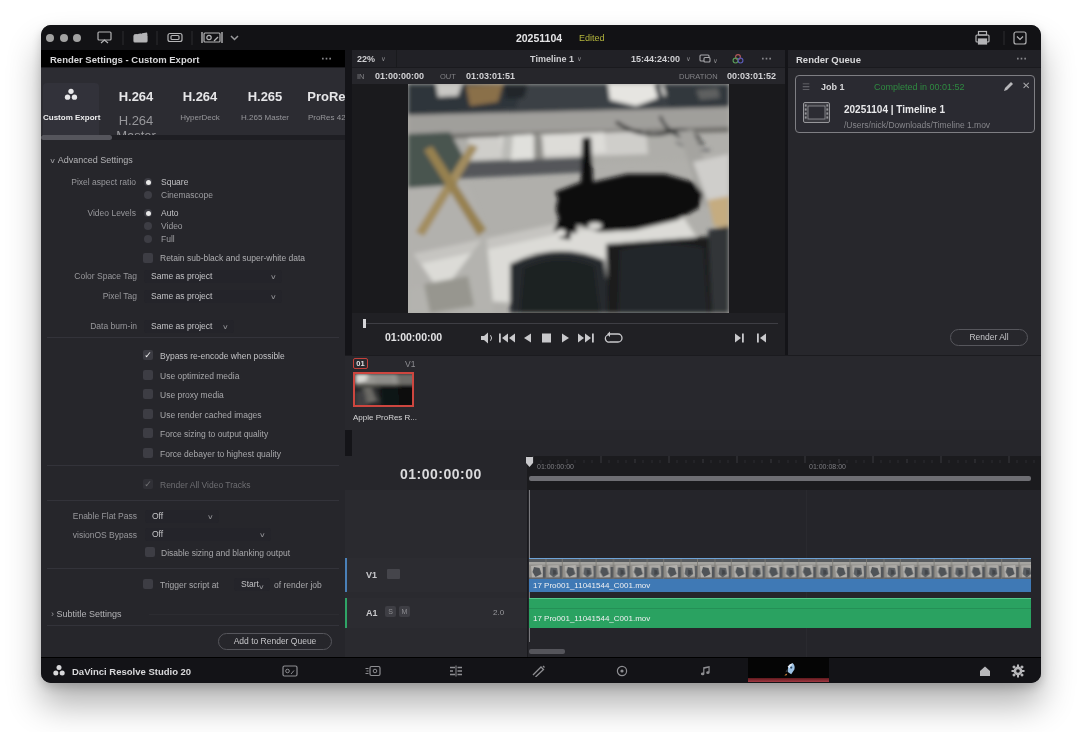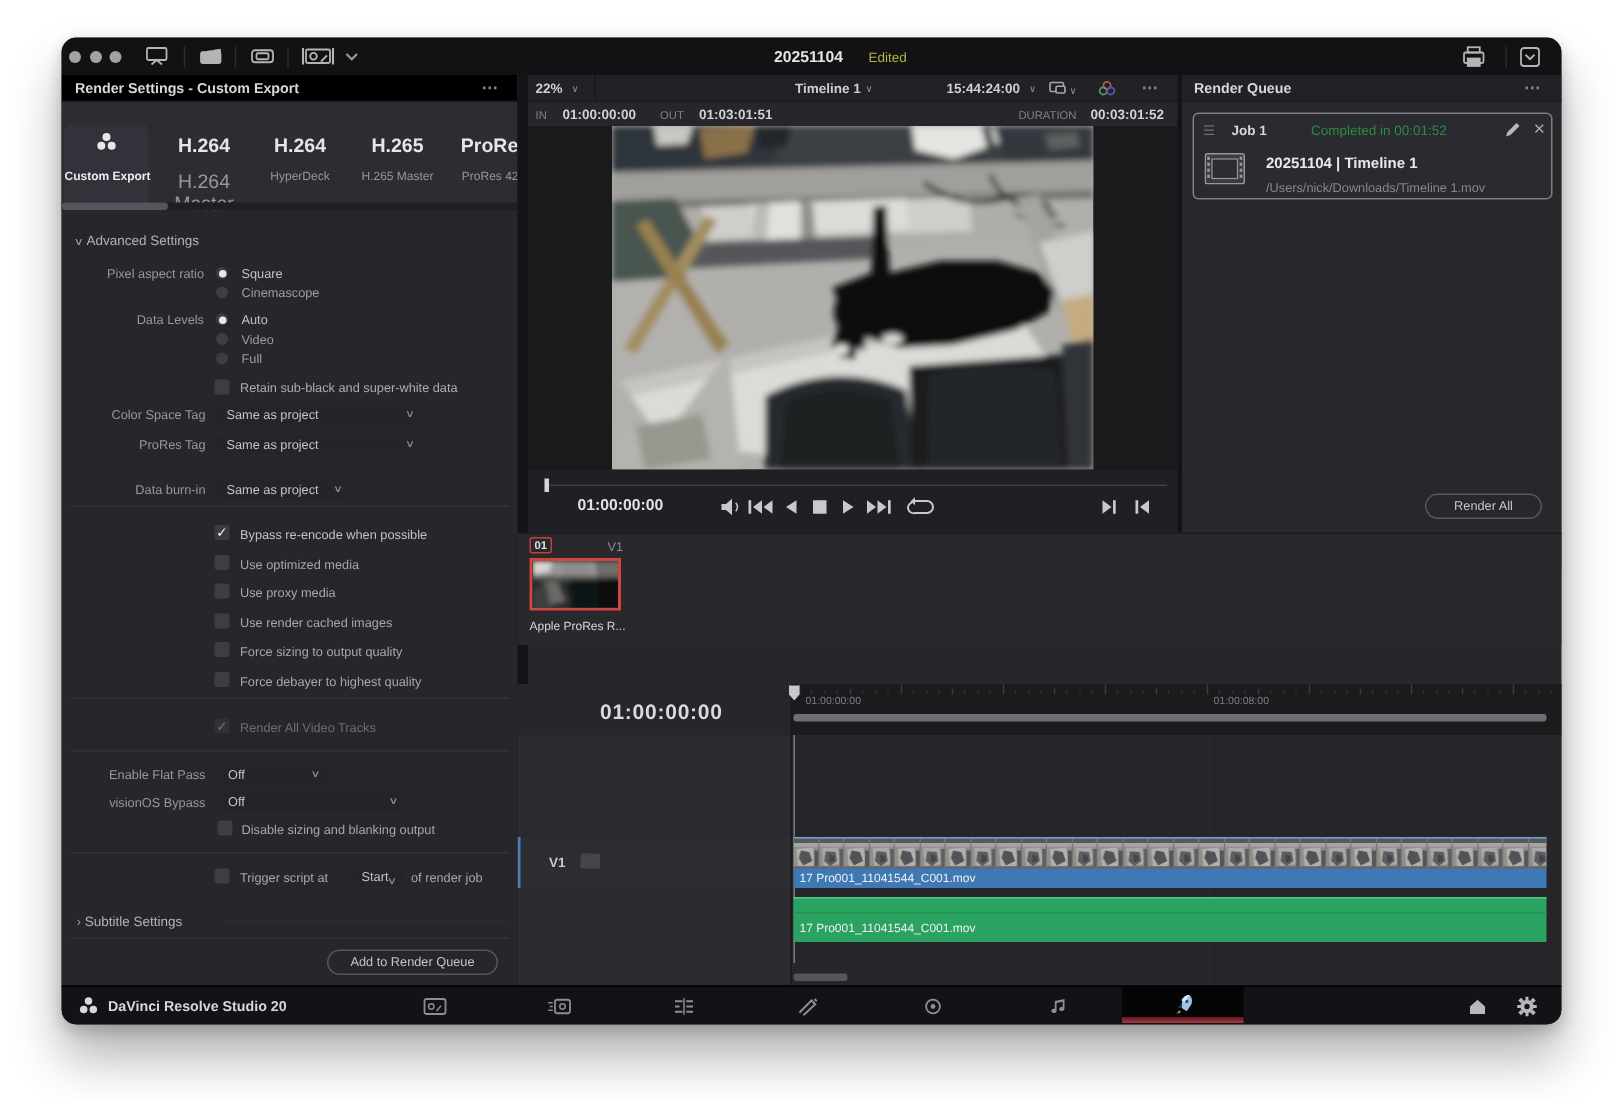--- a/index.html
+++ b/index.html
@@ -99,33 +99,33 @@
   </div>
 
   <div class="abs" style="left:9px;top:105px;color:#b3b3b6;font-size:9px;"><span style="font-size:7px;color:#9a9a9e;display:inline-block;transform:scaleX(1.3);">∨</span>&nbsp;Advanced Settings</div>
 
   <div class="lbl" style="left:0;top:127px;width:95px;text-align:right;">Pixel aspect ratio</div>
   <div class="rd on" style="left:103px;top:128px;"></div>
   <div class="val" style="left:120px;top:127px;">Square</div>
   <div class="rd" style="left:103px;top:141px;"></div>
   <div class="val" style="left:120px;top:140px;color:#9d9da1;">Cinemascope</div>
 
-  <div class="lbl" style="left:0;top:158px;width:95px;text-align:right;">Data Levels</div>
+  <div class="lbl" style="left:0;top:158px;width:95px;text-align:right;">Video Levels</div>
   <div class="rd on" style="left:103px;top:159px;"></div>
   <div class="val" style="left:120px;top:158px;">Auto</div>
   <div class="rd" style="left:103px;top:172px;"></div>
   <div class="val" style="left:120px;top:171px;color:#9d9da1;">Video</div>
   <div class="rd" style="left:103px;top:185px;"></div>
   <div class="val" style="left:120px;top:184px;color:#9d9da1;">Full</div>
   <div class="cb" style="left:102px;top:203px;"></div>
   <div class="val" style="left:119px;top:203px;color:#aeaeb1;">Retain sub-black and super-white data</div>
 
   <div class="lbl" style="left:0;top:221px;width:96px;text-align:right;">Color Space Tag</div>
   <div class="dd" style="left:103px;top:220px;width:138px;height:13px;line-height:13px;">Same as project<span class="ch">∨</span></div>
-  <div class="lbl" style="left:0;top:241px;width:96px;text-align:right;">ProRes Tag</div>
+  <div class="lbl" style="left:0;top:241px;width:96px;text-align:right;">Pixel Tag</div>
   <div class="dd" style="left:103px;top:240px;width:138px;height:13px;line-height:13px;">Same as project<span class="ch">∨</span></div>
   <div class="lbl" style="left:0;top:271px;width:96px;text-align:right;">Data burn-in</div>
   <div class="dd" style="left:103px;top:270px;width:90px;height:13px;line-height:13px;">Same as project<span class="ch">∨</span></div>
   <div class="divider" style="top:287px;"></div>
 
   <div class="cb" style="left:102px;top:300px;background:#3b3b42;color:#efefef;font-size:9px;line-height:11px;text-align:center;">✓</div>
   <div class="val" style="left:119px;top:301px;">Bypass re-encode when possible</div>
   <div class="cb" style="left:102px;top:320px;"></div>
   <div class="val" style="left:119px;top:321px;color:#a8a8ab;">Use optimized media</div>
   <div class="cb" style="left:102px;top:339px;"></div>
@@ -415,20 +415,27 @@
         </defs>
         <rect width="502" height="22" fill="url(#fs)"></rect>
       </svg>
     </div>
     <div class="abs" style="left:0;top:21px;width:502px;height:13px;background:#3f79b5;">
       <div class="abs" style="left:4px;top:2px;font-size:8px;color:#f0f0f2;">17 Pro001_11041544_C001.mov</div>
     </div>
     <div class="abs" style="left:0;top:0;width:502px;height:1px;background:#6ea3d6;"></div>
   </div>
 
+  <div class="abs" style="left:0;top:108px;width:182px;height:30px;background:#2c2c31;">
+    <div class="abs" style="left:0;top:0;width:2px;height:30px;background:#2fa466;"></div>
+    <div class="abs b" style="left:21px;top:10px;font-size:9px;color:#c9c9cc;">A1</div>
+    <div class="abs" style="left:40px;top:8px;width:11px;height:11px;background:#3e3e44;border-radius:2px;font-size:7px;color:#8e8e92;text-align:center;line-height:11px;">S</div>
+    <div class="abs" style="left:54px;top:8px;width:11px;height:11px;background:#3e3e44;border-radius:2px;font-size:7px;color:#8e8e92;text-align:center;line-height:11px;">M</div>
+    <div class="abs" style="left:148px;top:10px;font-size:8px;color:#9a9a9e;">2.0</div>
+  </div>
   <div class="abs" style="left:184px;top:108px;width:502px;height:30px;background:#2aa261;">
     <div class="abs" style="left:0;top:0;width:502px;height:1px;background:#55c98b;"></div>
     <div class="abs" style="left:0;top:10px;width:502px;height:1px;background:#249056;"></div>
     <div class="abs" style="left:4px;top:16px;font-size:8px;color:#f0f0f2;">17 Pro001_11041544_C001.mov</div>
   </div>
 
   <div class="abs" style="left:184px;top:159px;width:36px;height:5px;background:#55555b;border-radius:2px;"></div>
 </div>
 
 <div class="abs" style="left:0;top:632px;width:1000px;height:26px;background:#131317;border-top:1px solid #000;">

